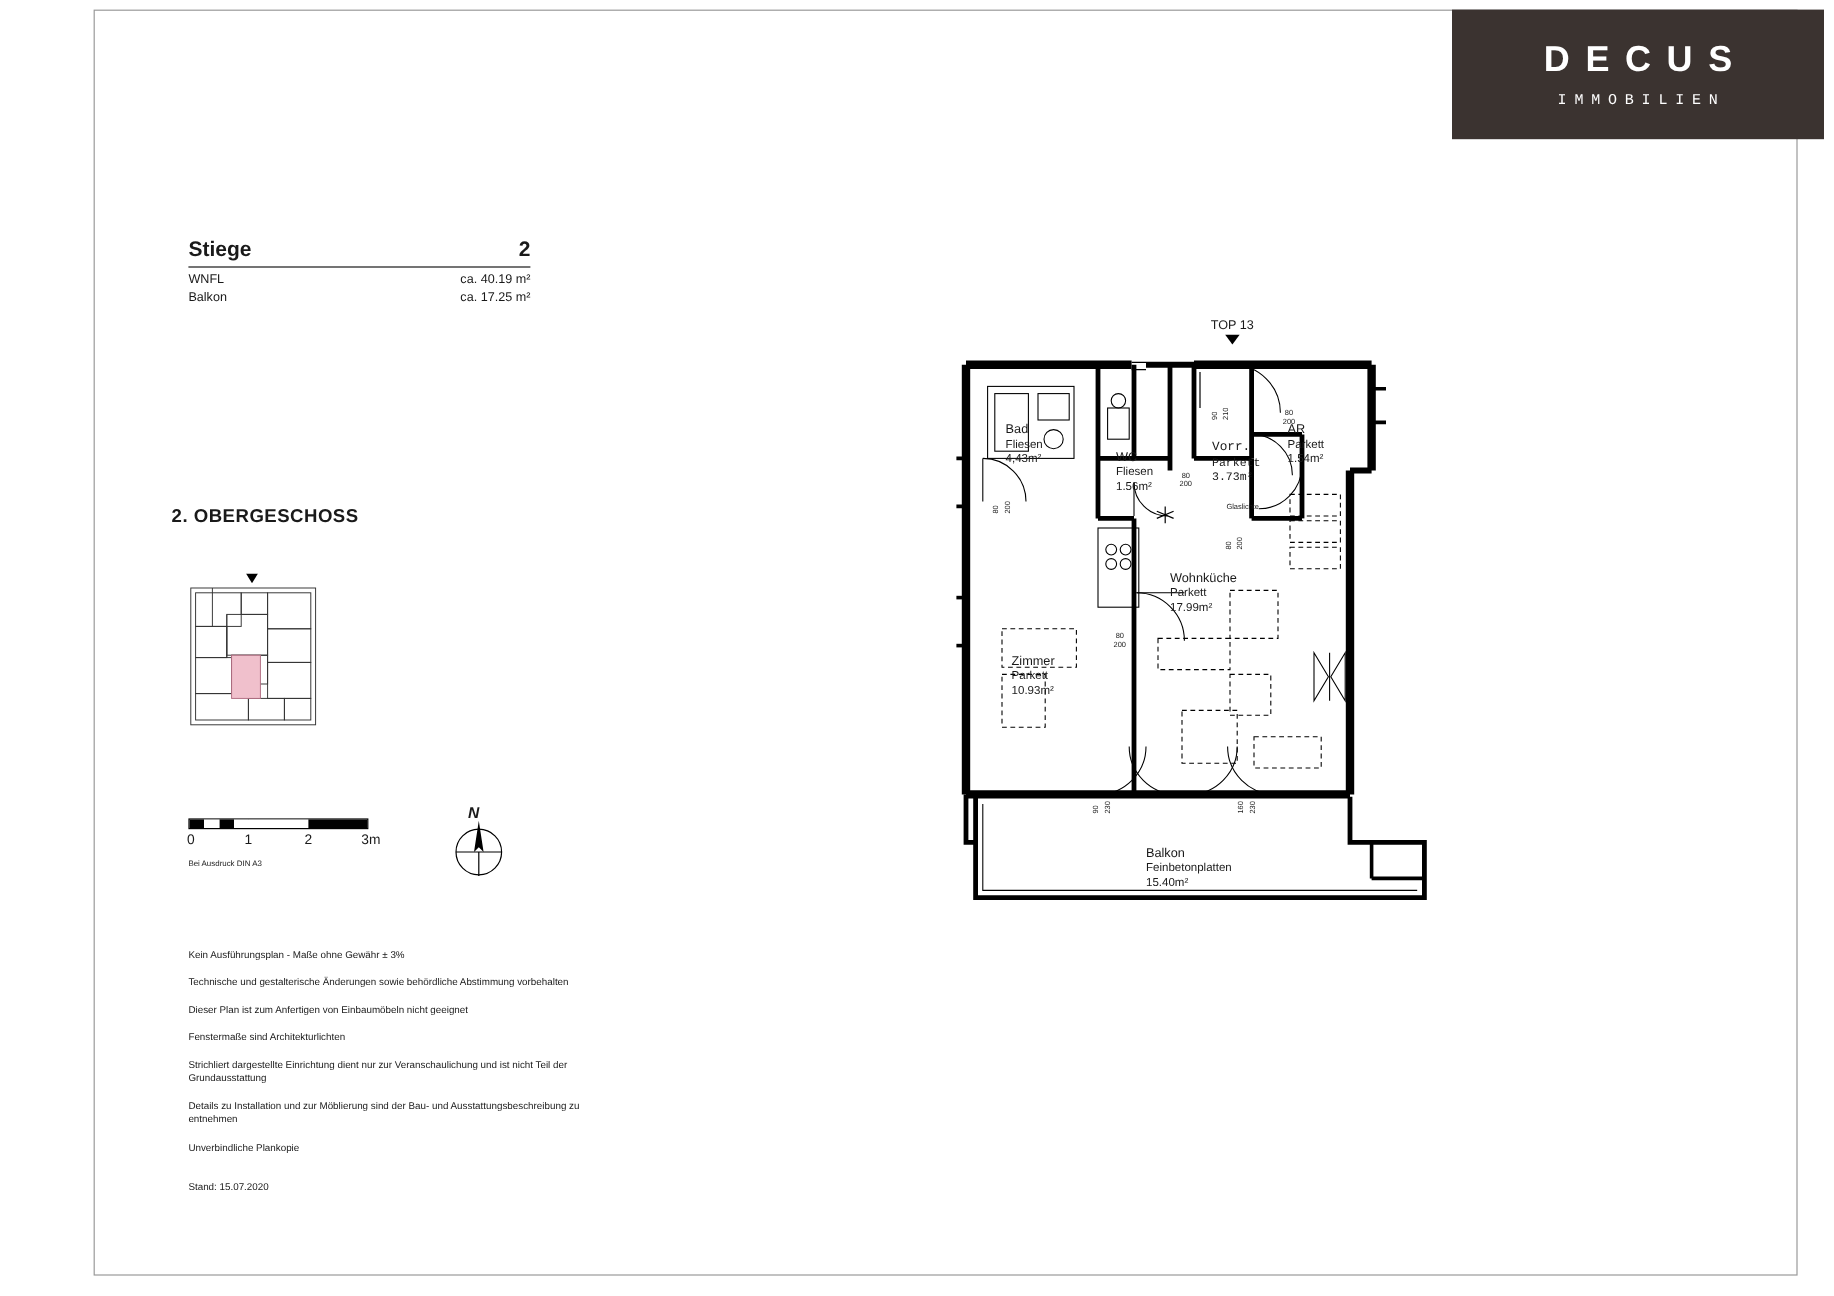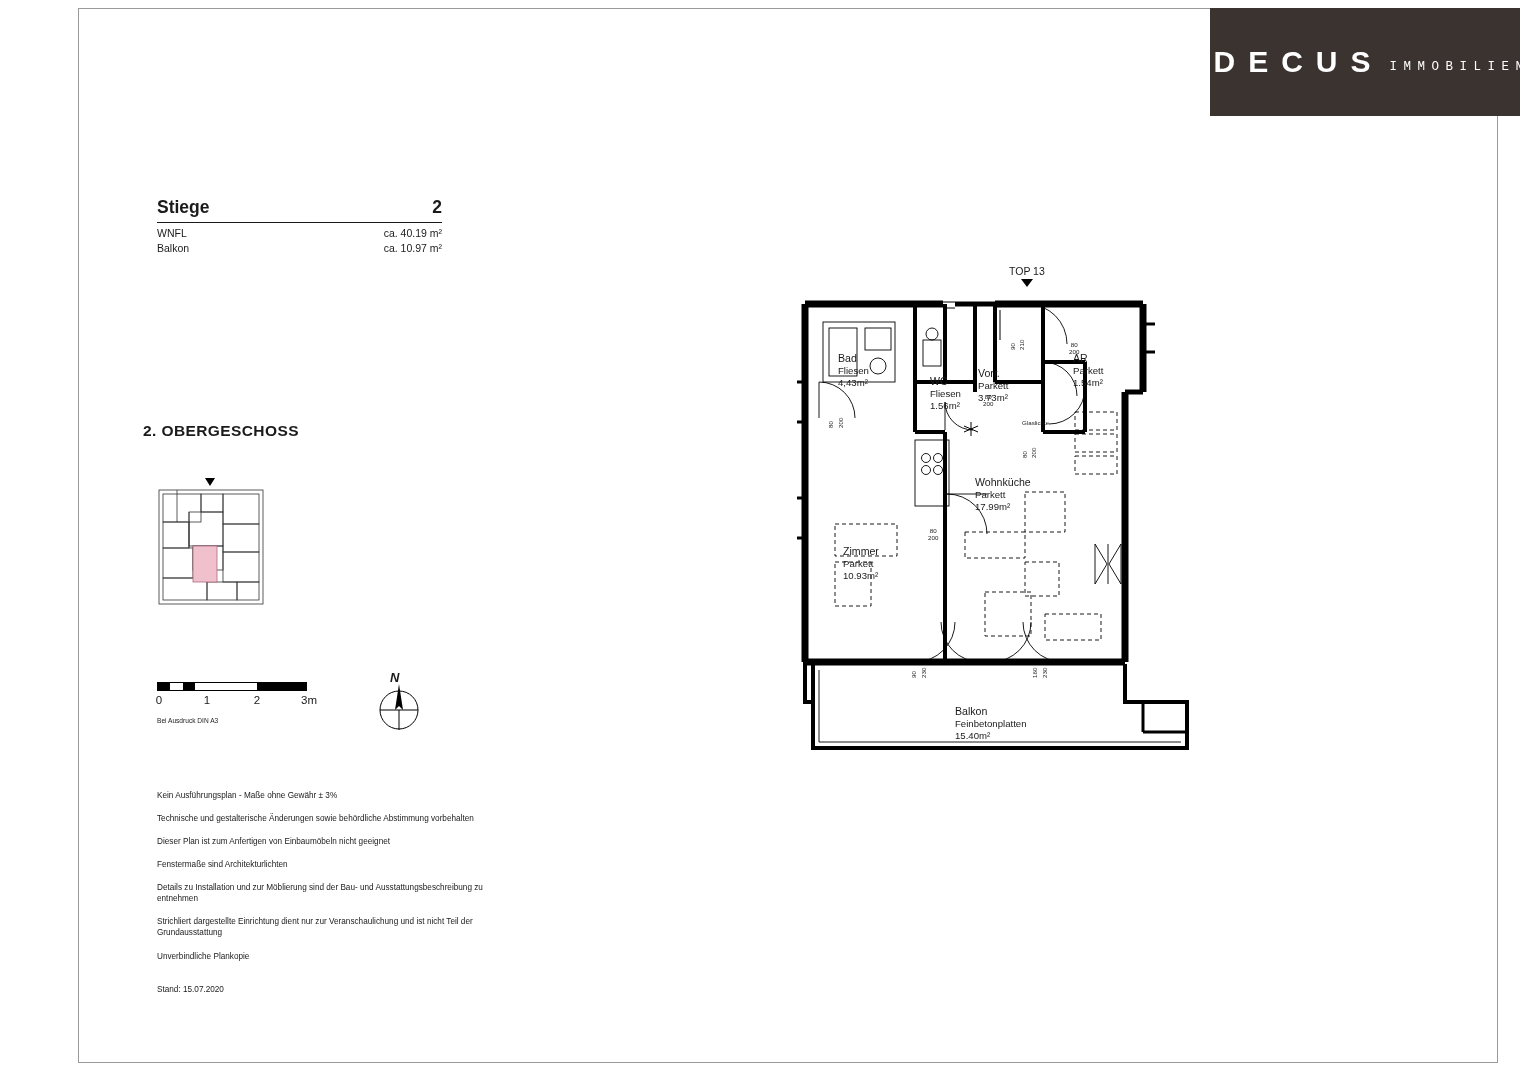--- a/index.html
+++ b/index.html
@@ -2,21 +2,21 @@
 <html><head>
 <meta charset="utf-8">
 <style>
   html,body{margin:0;padding:0;background:#ffffff;}
   body{width:1528px;height:1080px;position:relative;font-family:"Liberation Sans",sans-serif;color:#1a1a1a;overflow:hidden;}
 
   
   #page-frame{position:absolute;left:78px;top:8px;width:1420px;height:1055px;border:1px solid #9a9a9a;box-sizing:border-box;background:#fff;}
 
   
-  #brand{position:absolute;right:8px;top:8px;width:310px;height:108px;background:#3b3330;color:#fff;display:flex;flex-direction:row;align-items:center;justify-content:center;}
+  #brand{position:absolute;right:8px;top:8px;width:310px;height:108px;background:#3b3330;color:#fff;display:flex;flex-direction:column;align-items:center;justify-content:center;}
   #brand .b1{font-size:30px;letter-spacing:13px;font-weight:600;padding-left:13px;}
   #brand .b2{font-size:12.5px;letter-spacing:6.5px;margin-top:10px;padding-left:6px;font-family:Liberation Mono, monospace;}
 
   
   #infoblock{position:absolute;left:157px;top:195px;width:285px;}
   .inforow{display:flex;justify-content:space-between;font-size:17.5px;font-weight:bold;line-height:1.38;}
   .infosep{border-top:1px solid #1a1a1a;margin-top:3px;margin-bottom:3px;}
   .inforow.small{font-size:10.5px;font-weight:normal;line-height:1.45;gap:12px;}
 
   #og-title{position:absolute;left:143px;top:422px;font-size:15.5px;font-weight:bold;letter-spacing:.4px;}
@@ -70,21 +70,21 @@
     <span>Stiege</span>
     <span>2</span>
   </div>
   <div class="infosep"></div>
   <div class="inforow small">
     <span>WNFL</span>
     <span>ca. 40.19 m²</span>
   </div>
   <div class="inforow small">
     <span>Balkon</span>
-    <span>ca. 10.97 m²</span>
+    <span>ca. 17.25 m²</span>
   </div>
 </div>
 
 <div id="og-title">2. OBERGESCHOSS</div>
 
 <div id="keyplan">
   <svg width="108" height="128" viewBox="0 0 108 128">
     <polygon points="48,0 58,0 53,8" fill="#000"></polygon>
     <g stroke="#333" stroke-width="0.8" fill="none">
       <rect x="2" y="12" width="104" height="114"></rect>
@@ -133,22 +133,22 @@
     <line x1="27" y1="38" x2="27" y2="58" stroke="#000" stroke-width="1"></line>
     <line x1="8" y1="38" x2="46" y2="38" stroke="#000" stroke-width="1"></line>
   </svg>
 </div>
 
 <div id="notes">
   <p>Kein Ausführungsplan - Maße ohne Gewähr ± 3%</p>
   <p>Technische und gestalterische Änderungen sowie behördliche Abstimmung vorbehalten</p>
   <p>Dieser Plan ist zum Anfertigen von Einbaumöbeln nicht geeignet</p>
   <p>Fenstermaße sind Architekturlichten</p>
+  <p>Strichliert dargestellte Einrichtung dient nur zur Veranschaulichung und ist nicht Teil der Grundausstattung</p>
   <p>Details zu Installation und zur Möblierung sind der Bau- und Ausstattungsbeschreibung zu entnehmen</p>
-  <p>Strichliert dargestellte Einrichtung dient nur zur Veranschaulichung und ist nicht Teil der Grundausstattung</p>
   <p>Unverbindliche Plankopie</p>
   <p class="last">Stand: 15.07.2020</p>
 </div>
 
 <div class="toplabel">TOP 13</div>
 <div class="topmark"></div>
 
 <div id="plan">
   <svg width="420" height="510" viewBox="0 0 420 510">
     <g stroke="#000" fill="none">
@@ -253,21 +253,21 @@
   <div>Fliesen</div>
   <div>4,43m²</div>
 </div>
 
 <div class="rlab" style="left:930px;top:375px;">
   <div class="n1">WC</div>
   <div>Fliesen</div>
   <div>1.56m²</div>
 </div>
 
-<div class="rlab" style="left:978px;top:367px;">
+<div class="rlab" style="left:1010px;top:367px;font-family:Liberation Mono, monospace;">
   <div class="n1">Vorr.</div>
   <div>Parkett</div>
   <div>3.73m²</div>
 </div>
 
 <div class="rlab" style="left:1073px;top:352px;">
   <div class="n1">AR</div>
   <div>Parkett</div>
   <div>1.54m²</div>
 </div>

